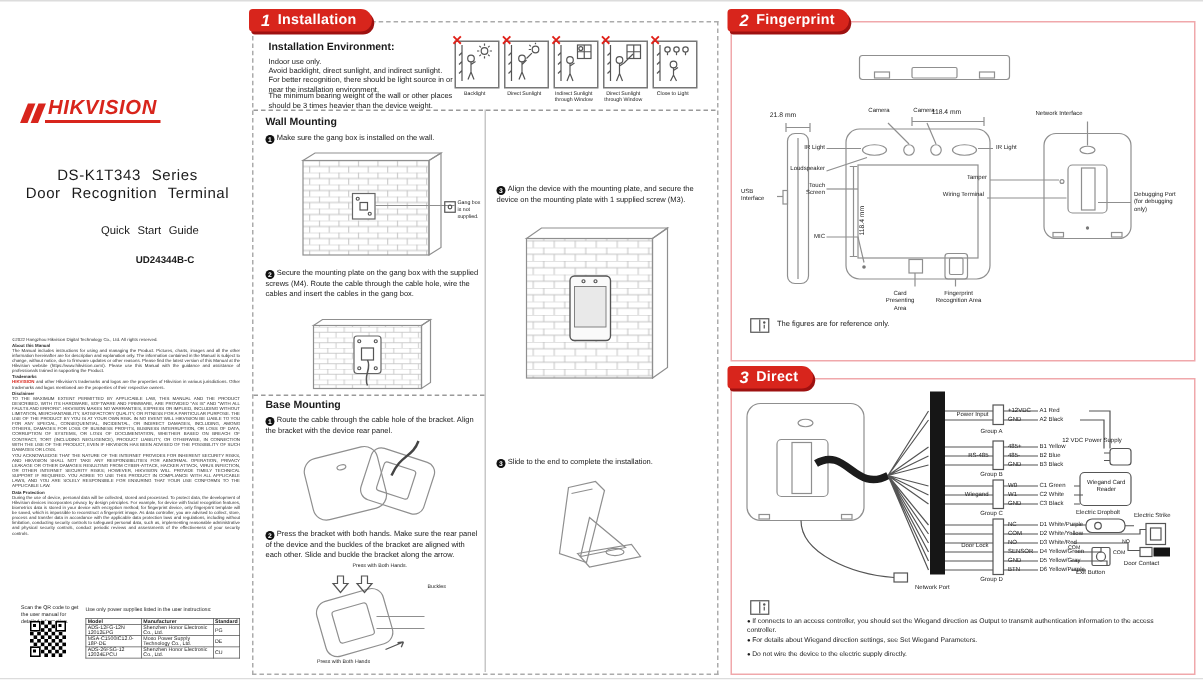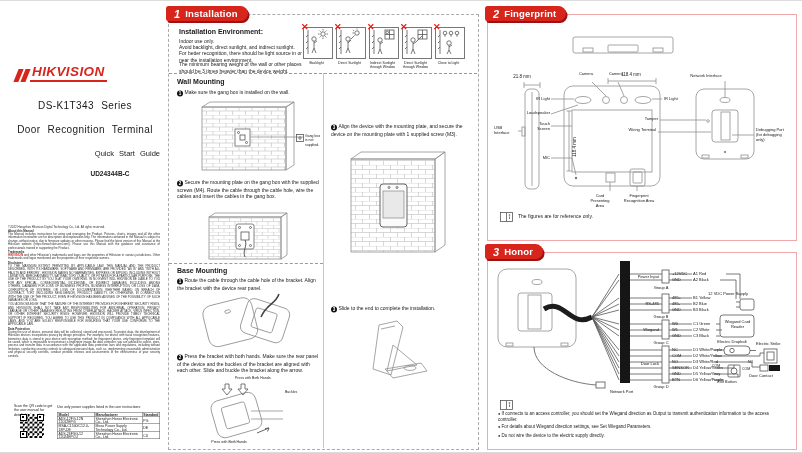--- a/index.html
+++ b/index.html
@@ -27,21 +27,21 @@
   .envx{position:absolute;left:-3px;top:-5px;color:#e02018;font-size:9px;font-weight:bold;line-height:1}
   .legalwrap{position:absolute;overflow:hidden}
   .legal{width:362px;font-size:7px;line-height:1.16;color:#2d2d2d;transform:scale(.42);transform-origin:0 0;text-align:justify}
   .legal p{margin:0 0 1.5px 0}
   .legal .hd{font-weight:bold;margin-bottom:0}
   .red{color:#d8251c}
   .logo{display:flex;align-items:flex-end;gap:2px}
   .logo .slash{width:5px;height:13px;background:#d8251c;transform:skewX(-22deg)}
   .logo .word{color:#d8251c;font-weight:bold;font-style:italic;font-size:13.5px;letter-spacing:.4px;border-bottom:2.5px solid #d8251c;padding:0 2px 1px 2px}
   .title{font-size:10px;letter-spacing:.4px;word-spacing:4px;text-align:center}
-  .subtitle{font-size:7.5px;word-spacing:3px;text-align:right}
+  .subtitle{font-size:7.5px;word-spacing:3px;text-align:center}
   .doccode{font-size:6.5px;font-weight:bold;text-align:center}
   table.psu{border-collapse:collapse;width:206px;font-size:7px;background:#fff}
   table.psu th,table.psu td{border:1px solid #555;padding:0 2px;text-align:left;font-weight:normal}
   table.psu th{font-weight:bold}
   .psuwrap{position:absolute;transform:scale(.5);transform-origin:0 0}
   .qr{position:absolute;width:24px;height:24px;background:conic-gradient(#000 25%,#fff 0 50%,#000 0 75%,#fff 0) 0 0/4.8px 4.8px}
   .qr i{position:absolute;width:7px;height:7px;border:1.6px solid #000;background:#fff;box-sizing:border-box}
   .qr i::after{content:"";position:absolute;left:1px;top:1px;width:2.4px;height:2.4px;background:#000}
   .blt{font-size:8px;margin-right:2px}
   .pagetrim{position:absolute;left:0;width:802px;height:1px;background:#dcdcdc}
@@ -50,21 +50,21 @@
 <body>
 
 <div class="pagetrim" style="top:0"></div>
 <div class="pagetrim" style="top:452px"></div>
 
 <div class="abs logo" style="left:16px;top:64px">
   <span class="slash"></span>
   <span class="slash"></span>
   <span class="word">HIKVISION</span>
 </div>
-<div class="abs title" style="left:8px;top:100px;width:154px">DS-K1T343 Series</div>
+<div class="abs title" style="left:8px;top:112px;width:154px">DS-K1T343 Series</div>
 <div class="abs title" style="left:8px;top:124px;width:154px">Door Recognition Terminal</div>
 <div class="abs subtitle" style="left:40px;top:149px;width:120px">Quick Start Guide</div>
 <div class="abs doccode" style="left:60px;top:170px;width:100px">UD24344B-C</div>
 
 <div class="legalwrap" style="left:8px;top:225px;width:154px;height:176px">
   <div class="legal">
     <p>©2022 Hangzhou Hikvision Digital Technology Co., Ltd. All rights reserved.</p>
     <p class="hd">About this Manual</p>
     <p>The Manual includes instructions for using and managing the Product. Pictures, charts, images and all the other information hereinafter are for description and explanation only. The information contained in the Manual is subject to change, without notice, due to firmware updates or other reasons. Please find the latest version of this Manual at the Hikvision website (https://www.hikvision.com/). Please use this Manual with the guidance and assistance of professionals trained in supporting the Product.</p>
     <p class="hd">Trademarks</p>
@@ -374,21 +374,21 @@
     <rect class="lnd" x=".5" y=".5" width="12" height="9"></rect>
       <path class="lnd" d="M6.5 1 V9"></path>
       <circle cx="9.5" cy="3" r=".8" fill="#555"></circle>
       <path class="lnd" d="M9.5 4.5 V7"></path>
   </svg>
   <div class="abs t5" style="left:30px;top:198px;width:240px">The figures are for reference only.</div>
 </div>
 
 <div class="badge" style="left:485px;top:244px">
   <span class="num">3</span>
-  <span class="lbl">Honor</span>
+  <span class="lbl">Direct</span>
 </div>
 <div class="box redbox" style="left:487px;top:252px;width:308px;height:196px">
   <svg class="fig" style="left:0;top:0" width="308" height="196" viewBox="0 0 308 196">
 
     <rect class="ln" x="10" y="16" width="78" height="78" rx="9"></rect>
     <ellipse class="ln" cx="49" cy="29" rx="5" ry="2.5"></ellipse>
     <rect class="ln" x="30" y="40" width="34" height="38" rx="3"></rect>
     <rect class="ln" x="40" y="42" width="13" height="34"></rect>
     <rect class="ln" x="18" y="90" width="7" height="3"></rect>
       <rect class="ln" x="73" y="90" width="7" height="3"></rect>

